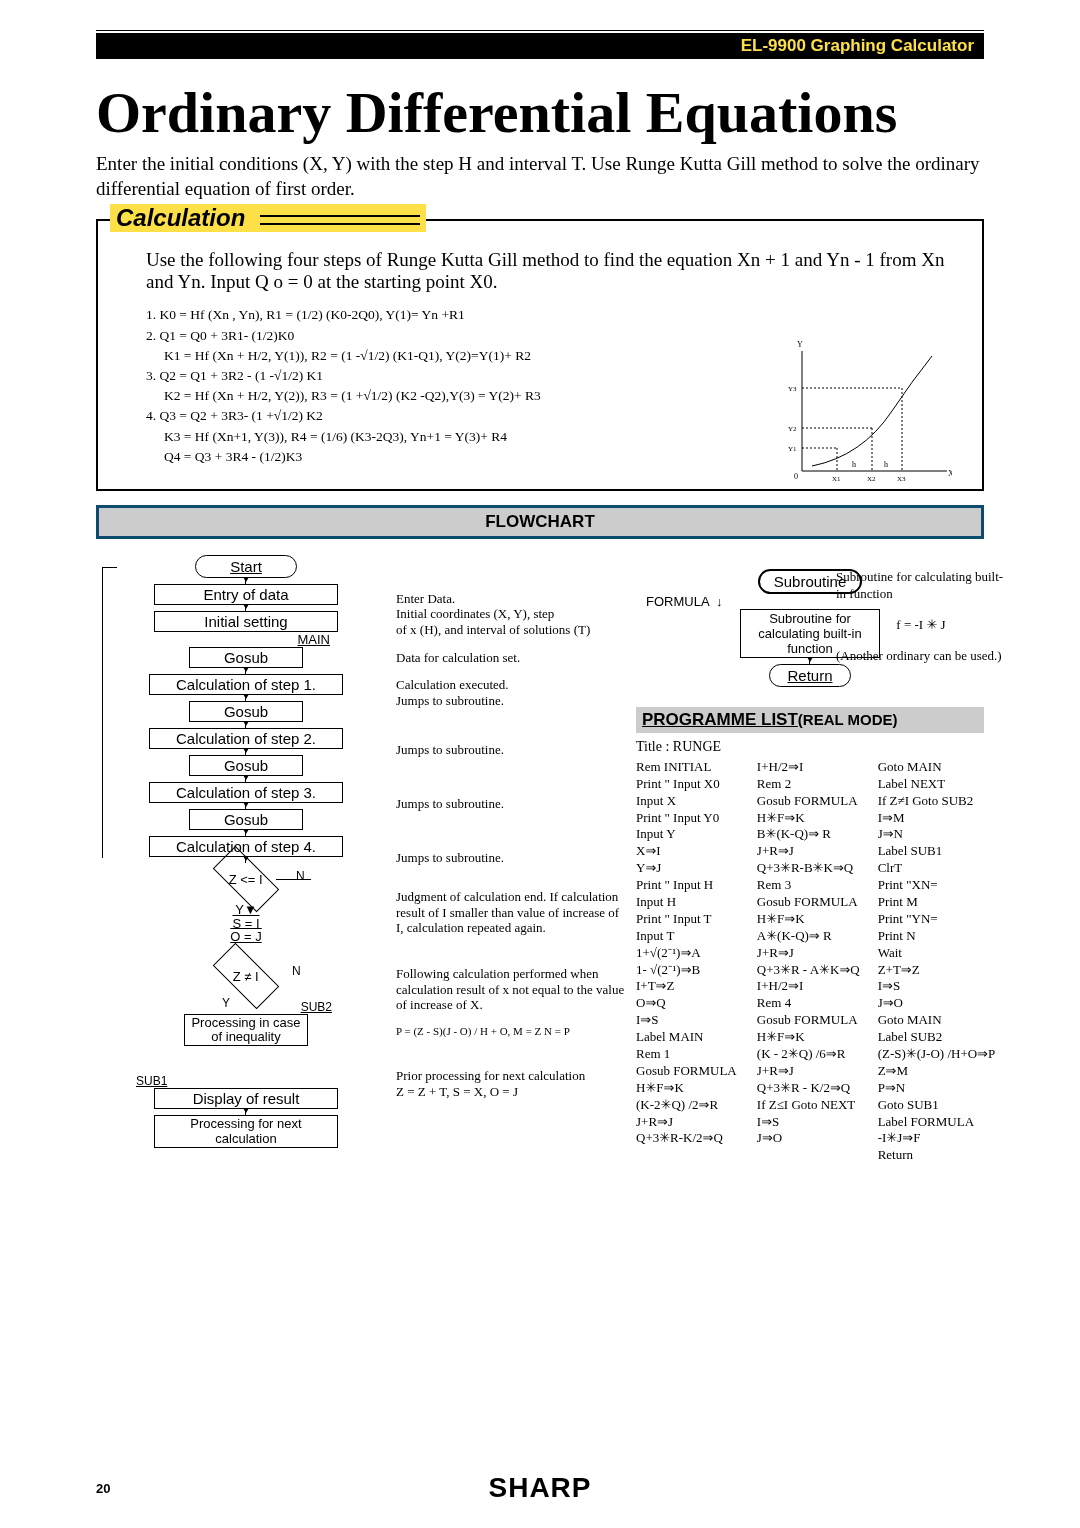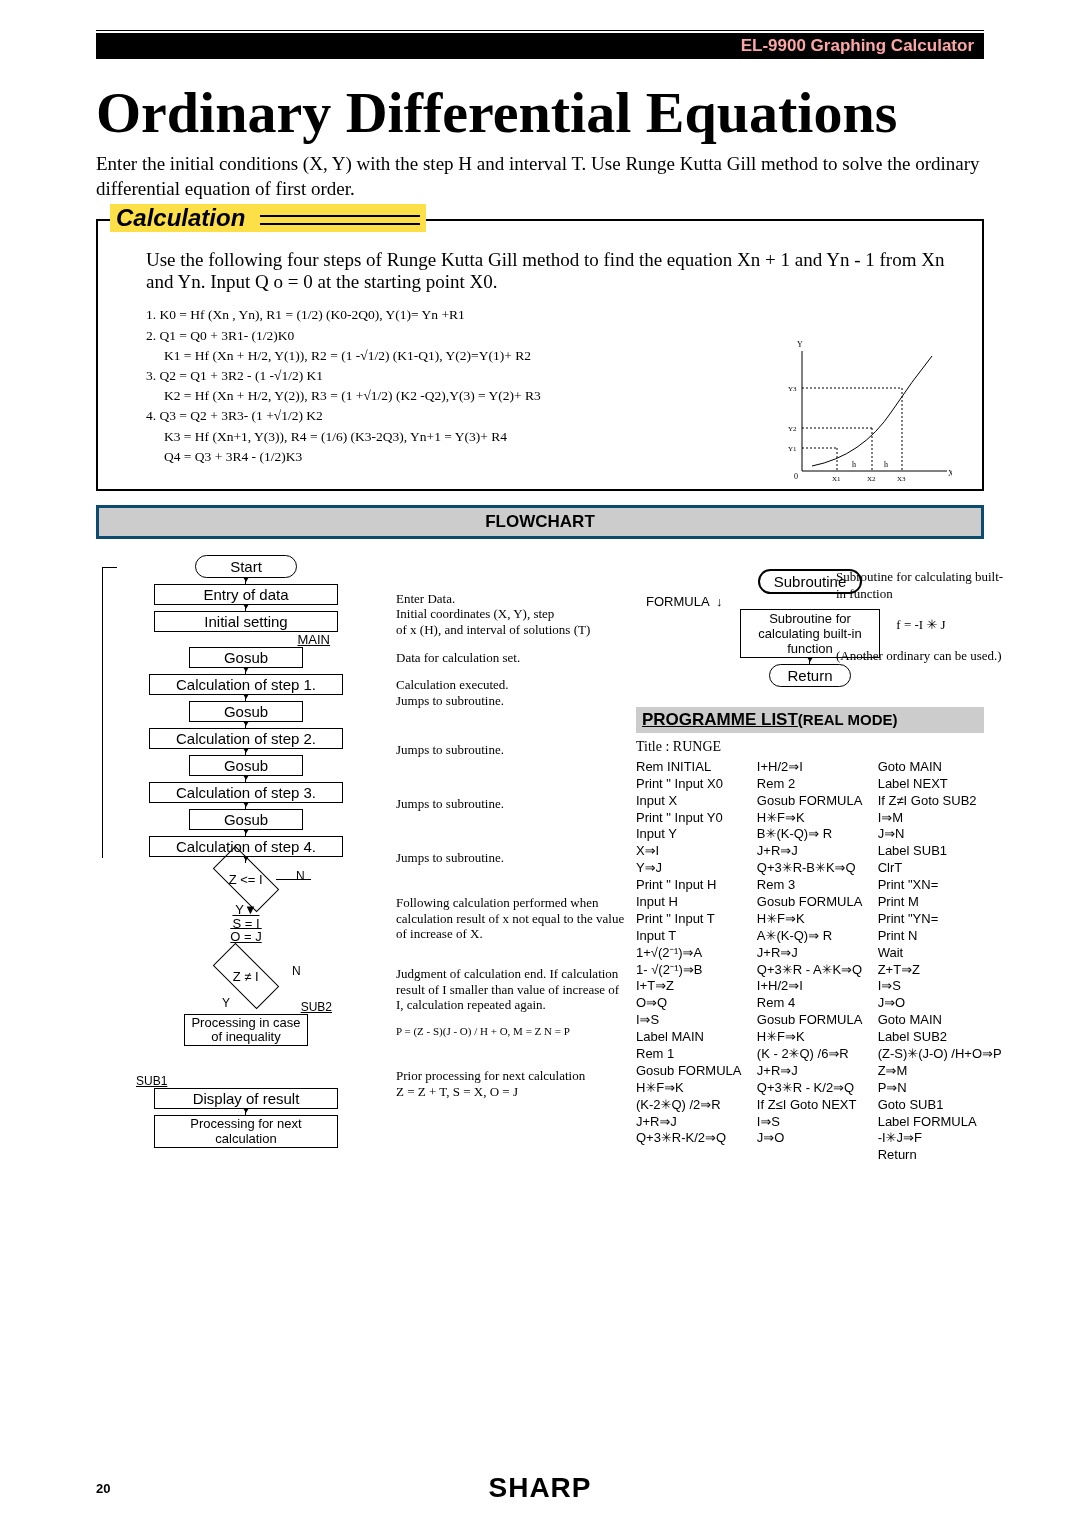--- a/index.html
+++ b/index.html
@@ -1,49 +1,49 @@
 <!DOCTYPE html>
 <html><head>
 <meta charset="utf-8">
 <style>
   body { margin:0; background:#888; font-family:"Times New Roman", serif; display:flex; justify-content:center; }
   .page { width:1080px; height:1528px; background:#fff; position:relative; box-sizing:border-box; padding:30px 96px 40px 96px; }
   .hdr-line { border-top:1px solid #000; margin-bottom:2px; }
-  .hdr-bar { background:#000; color:#fca5a5; font-family:Arial,Helvetica,sans-serif; font-weight:bold; font-size:17px; text-align:right; padding:3px 10px; }
+  .hdr-bar { background:#000; color:#fde047; font-family:Arial,Helvetica,sans-serif; font-weight:bold; font-size:17px; text-align:right; padding:3px 10px; }
   .title { font-family:"Times New Roman",serif; font-weight:bold; font-size:58px; margin:20px 0 6px; letter-spacing:0px; }
   .intro { font-size:19px; line-height:1.3; }
   .calc-box { border:2.5px solid #000; margin-top:18px; position:relative; padding:28px 30px 20px 48px; }
   .calc-hdr { position:absolute; top:-17px; left:12px; background:#fde047; font-family:Arial,Helvetica,sans-serif; font-style:italic; font-weight:bold; font-size:24px; padding:0 6px; }
   .calc-hdr .rule { display:inline-block; width:160px; border-top:2.5px solid #000; border-bottom:2.5px solid #000; height:6px; vertical-align:middle; margin-left:8px; }
   .calc-body { font-size:19px; }
   .steps { font-size:13.5px; line-height:1.2; margin-top:14px; }
   .steps p { margin:4px 0; }
   .steps .indent { padding-left:18px; }
   .plot { position:absolute; right:30px; top:120px; width:170px; height:150px; }
   .flow-bar { background:#ccc; font-family:Arial,Helvetica,sans-serif; font-weight:bold; font-size:17px; text-align:center; padding:4px 0; margin-top:14px; border:3px solid #0c4a6e; }
   .flow-area { position:relative; display:flex; margin-top:16px; }
   .flowchart { width:300px; font-family:Arial,Helvetica,sans-serif; font-size:15px; text-align:center; }
   .node { border:1px solid #000; padding:1px 6px; margin:0 auto; width:170px; background:#fff; }
   .wide { width:180px; }
-  .ell { border:1.5px solid #000; border-radius:16px; width:100px; padding:2px 0; margin:0 auto; }
+  .ell { border:1.5px solid #000; border-radius:16px; width:100px; padding:2px 0; margin:0 auto;text-decoration:underline; }
   .diamond { width:60px; height:30px; border:1px solid #000; margin:0 auto; transform:rotate(45deg); display:flex; align-items:center; justify-content:center; }
   .diamond span { transform:rotate(-45deg); font-size:13px; white-space:nowrap;}
   .arrow { width:1px; height:6px; border-left:1px solid #000; margin:0 auto; position:relative; }
   .arrow::after { content:""; position:absolute; bottom:-1px; left:-3.5px; border:3.5px solid transparent; border-top:5px solid #000; }
   .flow-notes { width:230px; font-family:"Times New Roman",serif; font-size:13px; line-height:1.2; padding-top:36px; }
   .flow-notes div { margin-bottom:12px; }
   .rightcol { flex:1; margin-left:10px; position:relative; }
   .sub-chart { text-align:center; font-family:Arial,Helvetica,sans-serif; font-size:15px; margin-top:14px; }
   .sub-ell { border:2px double #000; border-radius:16px; display:inline-block; padding:2px 14px; }
   .sub-node { border:1px solid #000; padding:1px 4px; width:130px; margin:0 auto; font-size:13px;}
   .sub-notes { font-family:"Times New Roman",serif; font-size:13px; position:absolute; left:200px; top:14px; width:170px; line-height:1.3;}
   .plist-bar { background:#ccc; font-family:Arial,Helvetica,sans-serif; font-weight:bold; font-size:15px; padding:3px 6px; margin-top:20px; }
   .plist-bar .lg { font-size:17px;text-decoration:underline; }
   .ptitle { font-family:"Times New Roman",serif; font-size:14px; margin:6px 0 4px;}
-  .plist { display:flex; gap:6px; font-family:Liberation Sans, sans-serif; font-size:13px; line-height:1.3; white-space:pre; }
+  .plist { display:flex; gap:6px; font-family:Liberation Serif, serif; font-size:13px; line-height:1.3; white-space:pre; }
   .col { flex:0 0 33%; }
   .pn { position:absolute; left:96px; bottom:32px; font-family:Arial,Helvetica,sans-serif; font-weight:bold; font-size:13px;}
   .sharp { position:absolute; left:50%; bottom:24px; transform:translateX(-50%); font-family:Arial,Helvetica,sans-serif; font-weight:900; font-size:28px; letter-spacing:1px;}
   .diamond-wrap { position:relative; height:40px;}
   .yn { position:absolute; font-family:Arial,Helvetica,sans-serif; font-size:12px;}
 </style>
 </head>
 <body>
 
 <div class="page">
@@ -152,23 +152,23 @@
     <div class="flow-notes">
       <div style="white-space:pre-line">Enter Data.
   Initial coordinates (X, Y), step
   of x (H), and interval of solutions (T)</div>
       <div>Data for calculation set.</div>
       <div style="white-space:pre-line">Calculation executed.
 Jumps to subroutine.</div>
       <div style="margin-top:34px">Jumps to subroutine.</div>
       <div style="margin-top:38px">Jumps to subroutine.</div>
       <div style="margin-top:38px">Jumps to subroutine.</div>
-      <div style="margin-top:30px">Following calculation performed when calculation result of x not equal to the value of increase of X.</div>
       <div style="margin-top:24px">Judgment of calculation end.
 If calculation result of I smaller than value of increase of I, calculation repeated again.</div>
+      <div style="margin-top:30px">Following calculation performed when calculation result of x not equal to the value of increase of X.</div>
       <div style="font-size:11px">P = (Z - S)(J - O) / H + O,  M = Z  N = P</div>
       <div style="margin-top:30px;white-space:pre-line">Prior processing for next calculation
 Z = Z + T, S = X, O = J</div>
     </div>
 
     <div class="rightcol">
       <div class="sub-chart">
         <div class="sub-ell">Subroutine</div>
         <div style="text-align:left;font-size:13px;margin-left:10px"><span>FORMULA</span> &nbsp;↓</div>
         <div class="sub-node">Subroutine for calculating built-in function</div>

